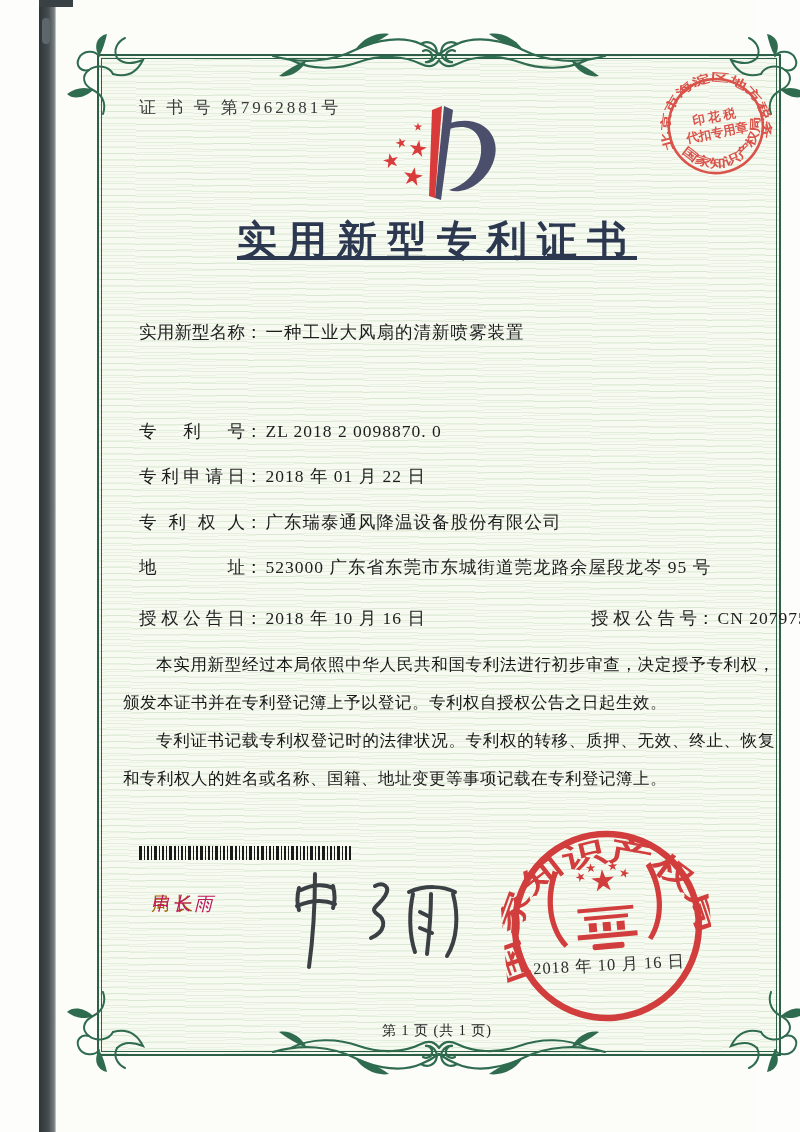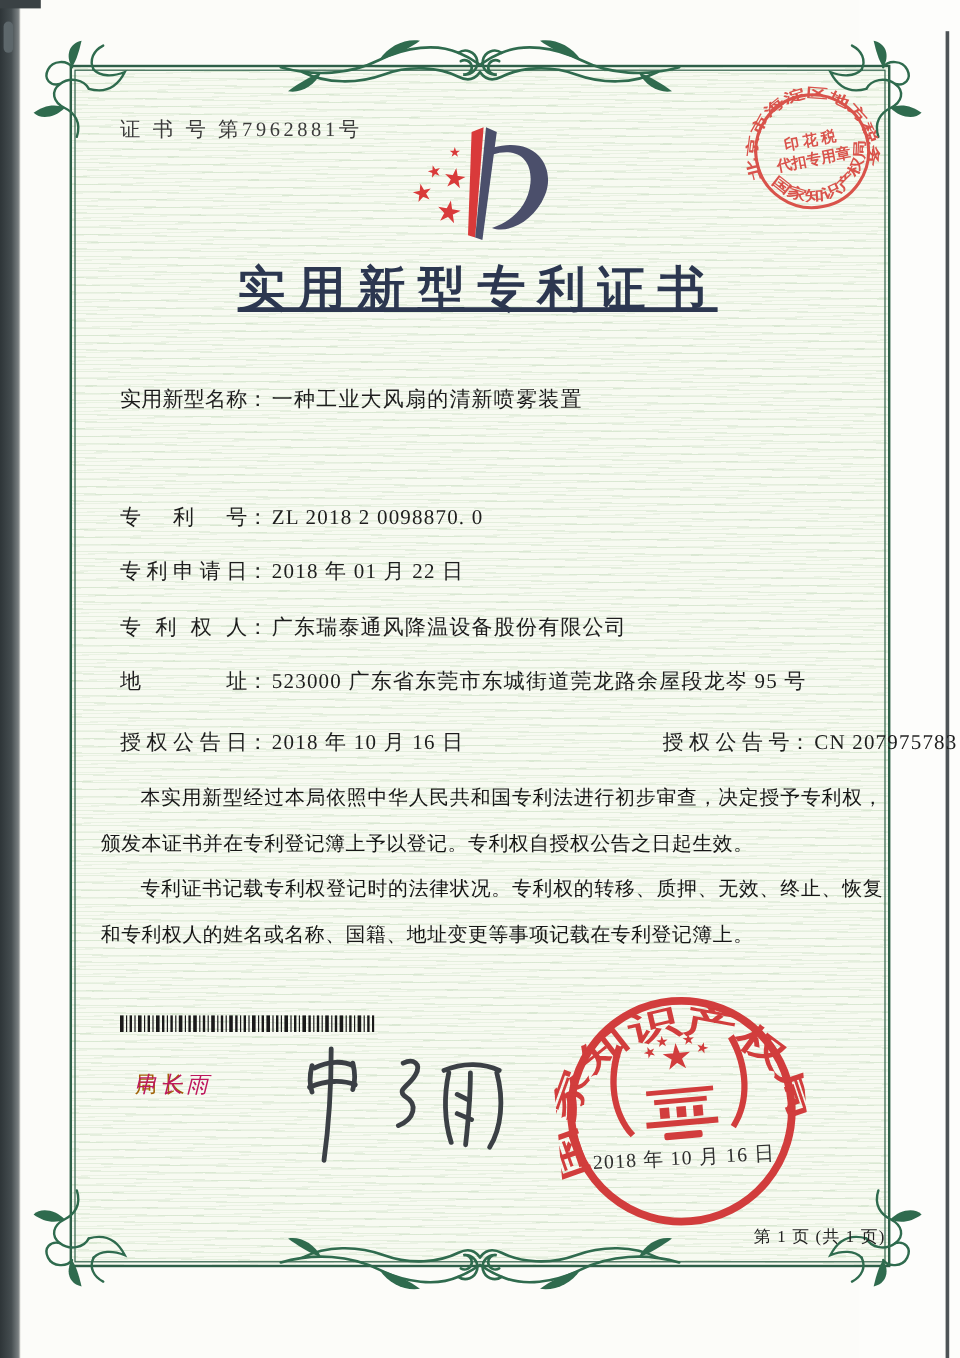--- a/index.html
+++ b/index.html
@@ -1,17 +1,17 @@
 <!DOCTYPE html>
 <html><head>
 <meta charset="utf-8">
 <style>
   html,body{margin:0;padding:0;}
   body{width:800px;height:1132px;background:#fdfdfb;font-family:"Liberation Serif","DejaVu Serif",serif;overflow:hidden;}
-  #page{position:relative;width:716px;height:1132px;background:#fcfcf9;}
+  #page{position:relative;width:716px;height:1132px;background:#fcfcf9;margin-left:39px;}
 
   
   .scan-left{position:absolute;left:0;top:0;width:17px;height:1132px;
     background:linear-gradient(90deg,#2e3538 0%,#454d50 55%,#7a8082 90%,#d8d8d4 100%);}
   .scan-left-notch{position:absolute;left:3px;top:18px;width:8px;height:26px;background:#5d676b;border-radius:4px;}
   .scan-right{position:absolute;left:788px;top:26px;width:3px;height:1106px;background:#4d5356;}
   .scan-topleft{position:absolute;left:0;top:0;width:34px;height:7px;background:#3a4144;}
 
   
   .frame{position:absolute;left:58px;top:54px;width:680px;height:998px;
@@ -32,21 +32,21 @@
   .colon{display:inline-block;}
   .fvalue{margin-left:3px;letter-spacing:1px;}
   .row2{position:absolute;left:452px;top:0;font-size:17.5px;white-space:nowrap;}
   .paras{position:absolute;left:84px;top:646px;width:652px;font-size:16.5px;line-height:38px;
     color:#161616;letter-spacing:.5px;text-align:justify;}
   .paras p{margin:0;text-indent:2em;}
   .sig-title{position:absolute;left:112px;top:891px;font-size:18.5px;letter-spacing:5px;color:#a16207;}
   .sig-name{position:absolute;left:112px;top:891px;font-size:18.5px;letter-spacing:3px;color:#be185d;font-style:italic;}
   .seal-date{position:absolute;left:494px;top:953px;width:200px;font-size:16.5px;color:#2e2e2e;
     letter-spacing:1px;transform:rotate(-3deg);}
-  .footer{position:absolute;left:58px;top:1022px;width:680px;text-align:right;font-size:14px;color:#222;letter-spacing:1px;}
+  .footer{position:absolute;left:58px;top:1022px;width:680px;text-align:center;font-size:14px;color:#222;letter-spacing:1px;}
 
   .logo{position:absolute;left:338px;top:97px;}
   .stamp{position:absolute;left:618px;top:68px;transform:rotate(-11deg);}
   .bigseal{position:absolute;left:464px;top:827px;transform:rotate(-5deg);opacity:.92;}
   .barcode{position:absolute;left:100px;top:846px;}
   .signature{position:absolute;left:224px;top:860px;}
 </style>
 </head>
 <body>
 

